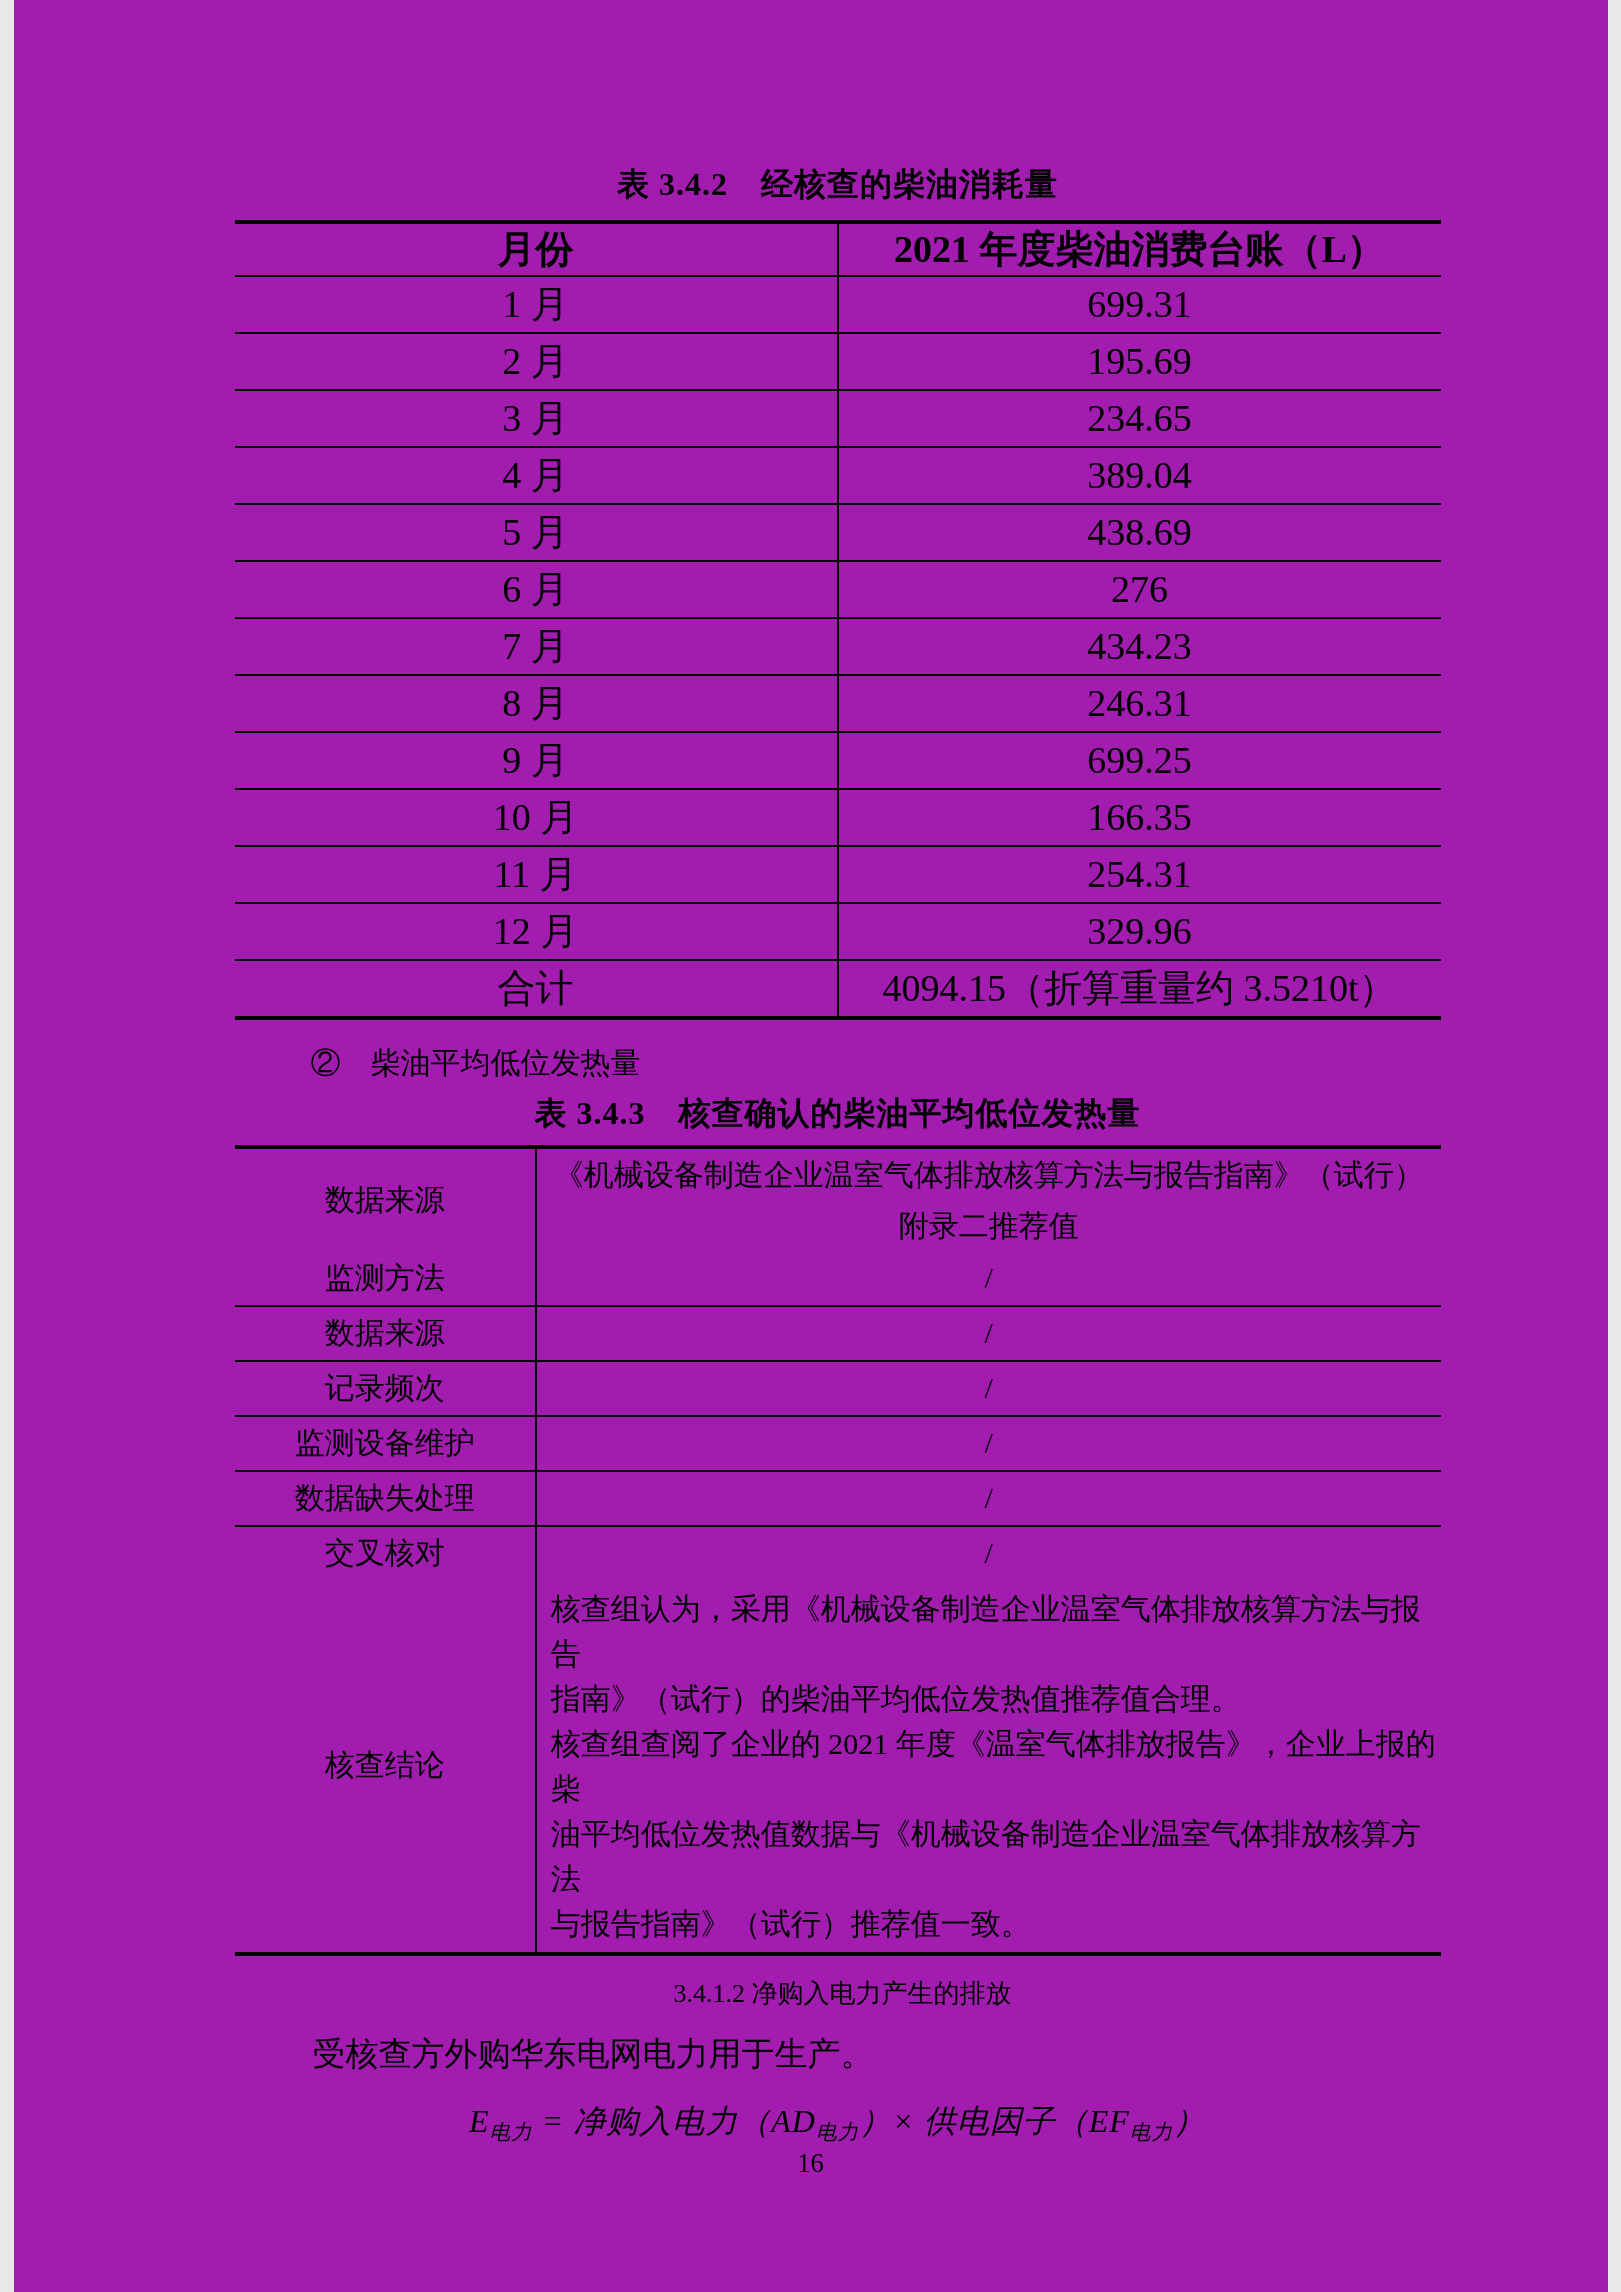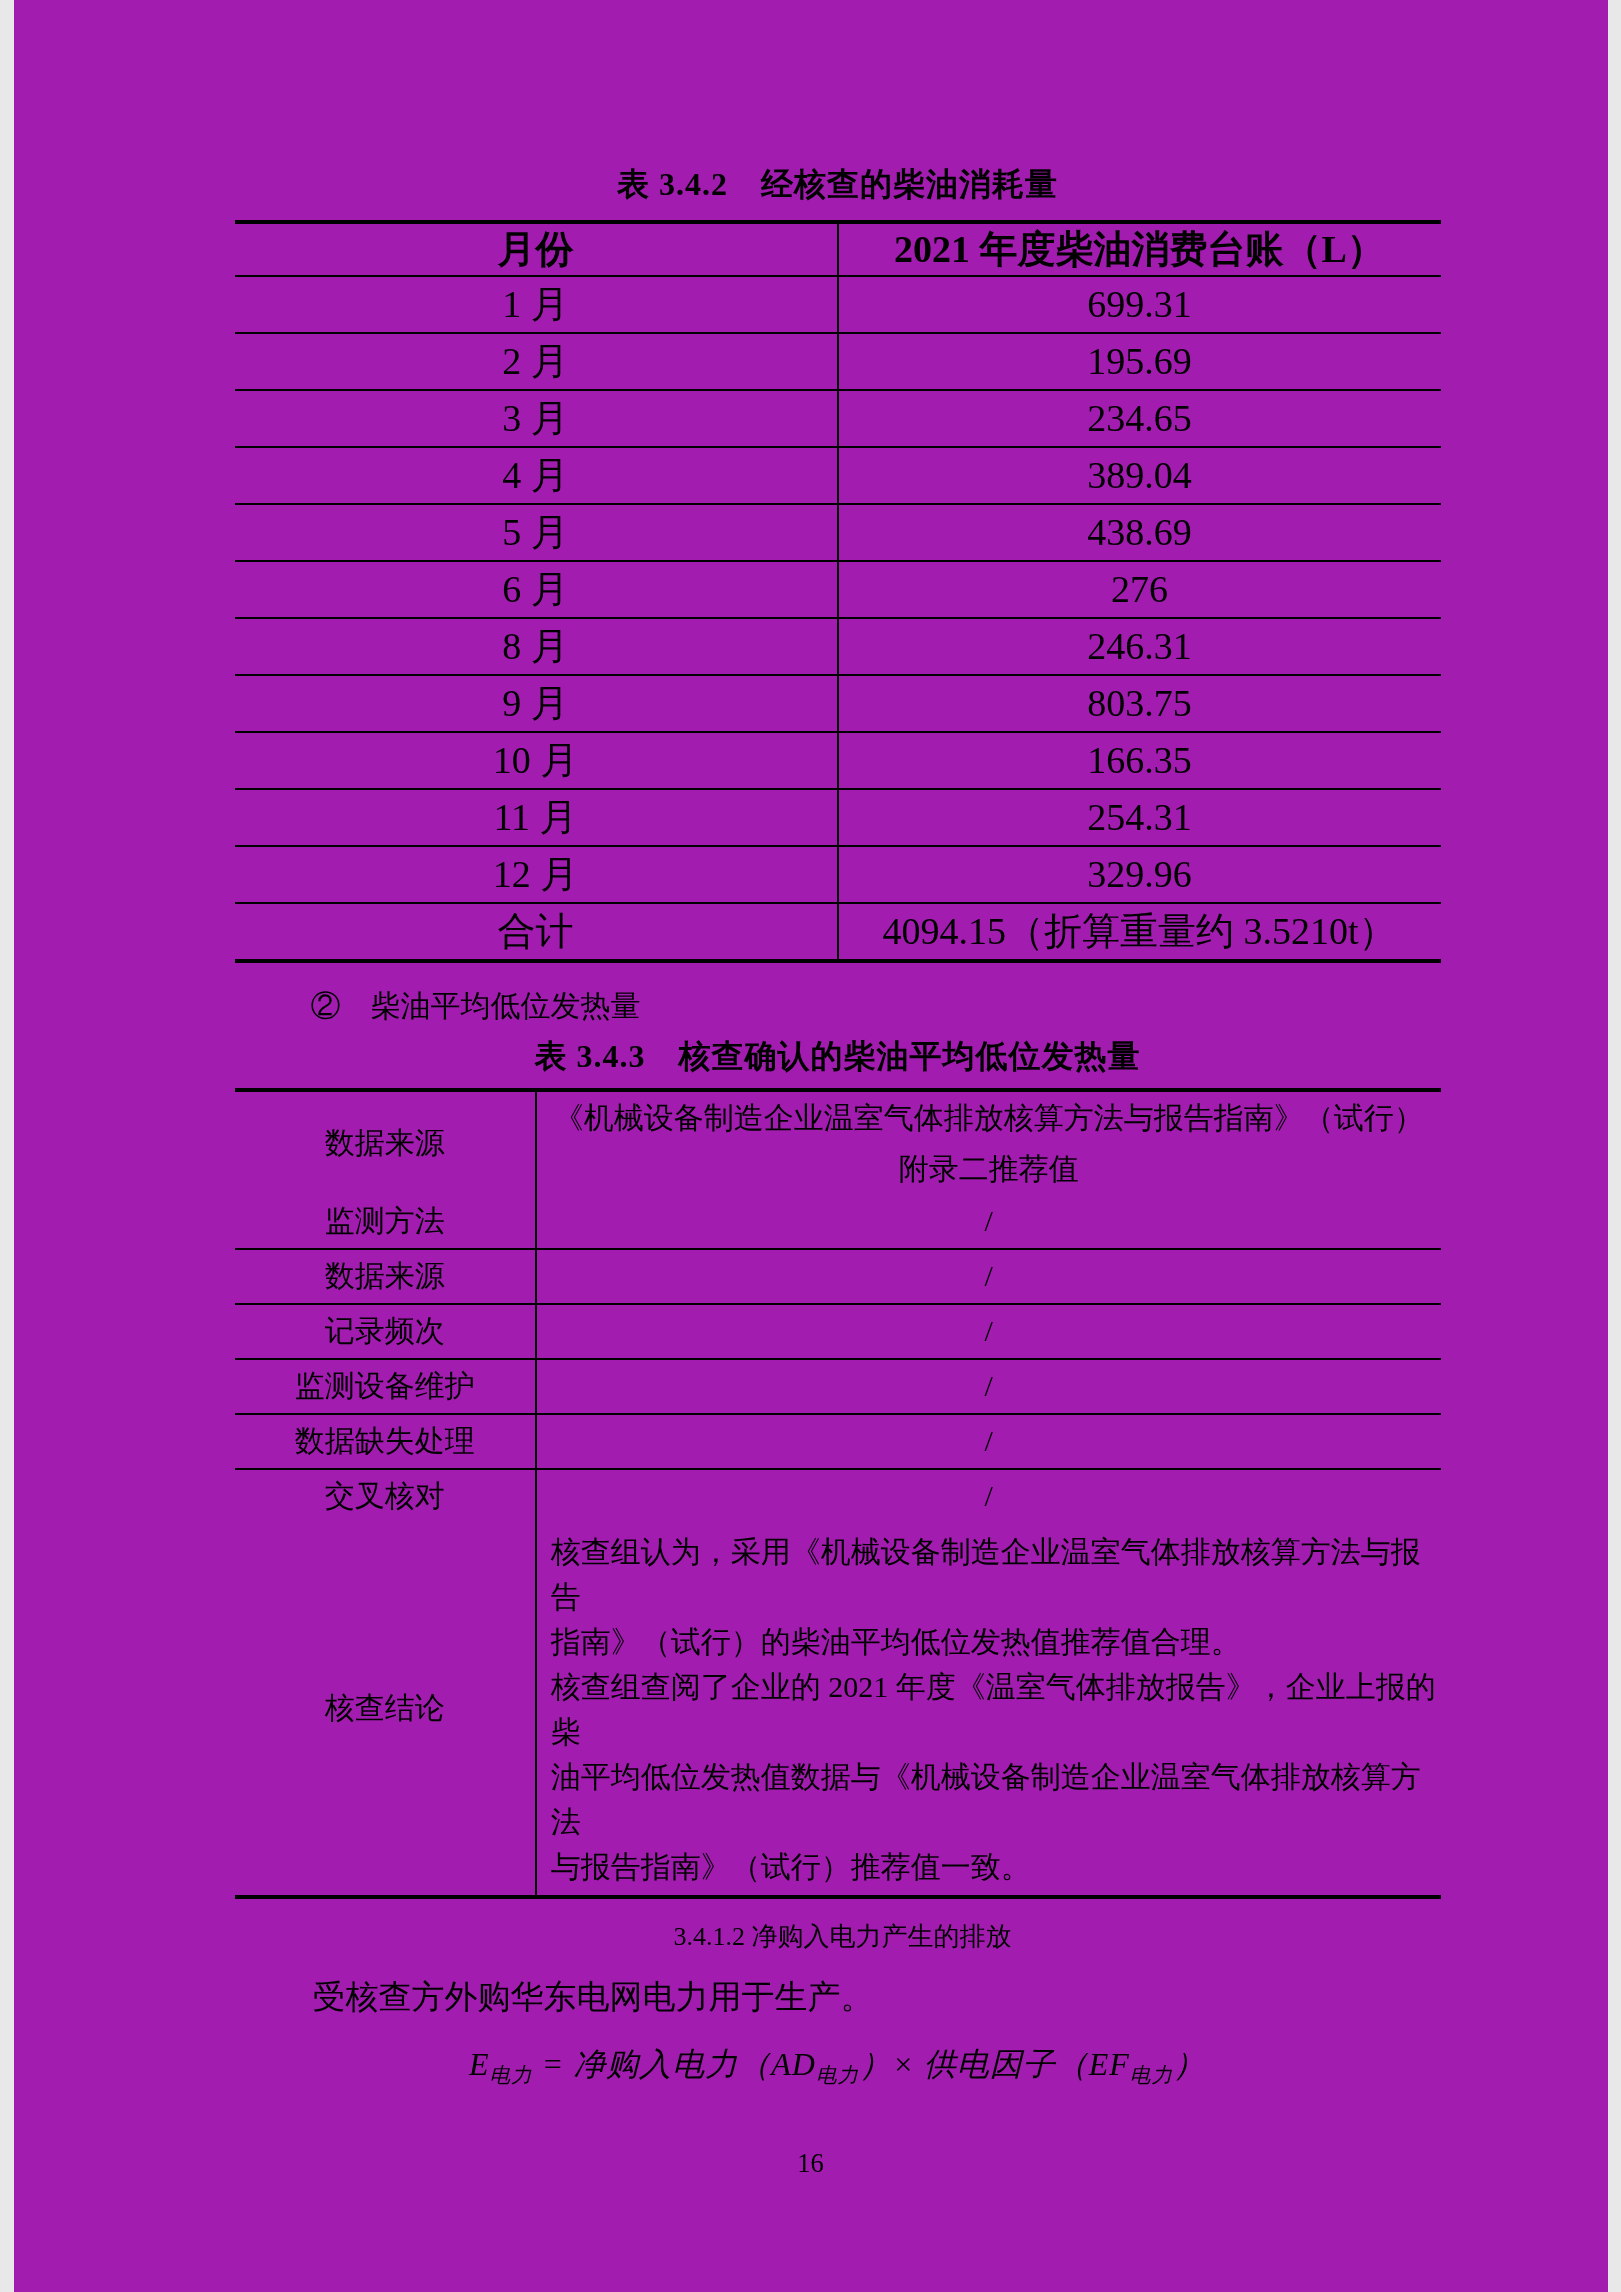--- a/index.html
+++ b/index.html
@@ -120,29 +120,33 @@
           <tr>
             <td class="vline">5 月</td>
             <td>438.69</td>
           </tr>
 
           <tr>
             <td class="vline">6 月</td>
             <td>276</td>
           </tr>
 
+          <tr>
+            <td class="vline">7 月</td>
+            <td>434.23</td>
+          </tr>
 
           <tr>
             <td class="vline">8 月</td>
             <td>246.31</td>
           </tr>
 
           <tr>
             <td class="vline">9 月</td>
-            <td>803.75</td>
+            <td>699.25</td>
           </tr>
 
           <tr>
             <td class="vline">10 月</td>
             <td>166.35</td>
           </tr>
 
           <tr>
             <td class="vline">11 月</td>
             <td>254.31</td>

